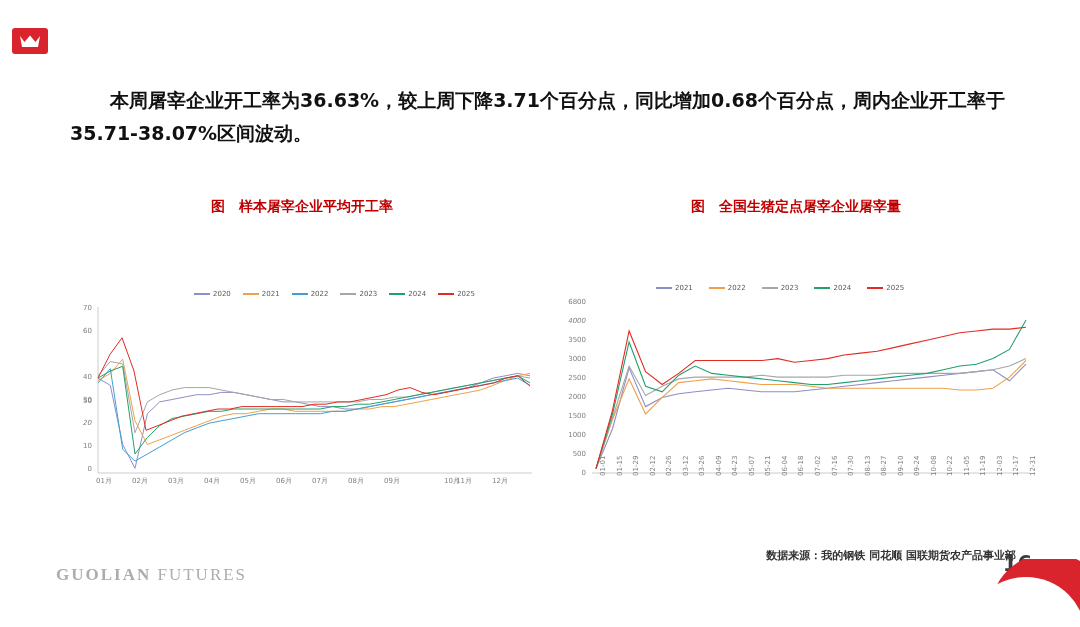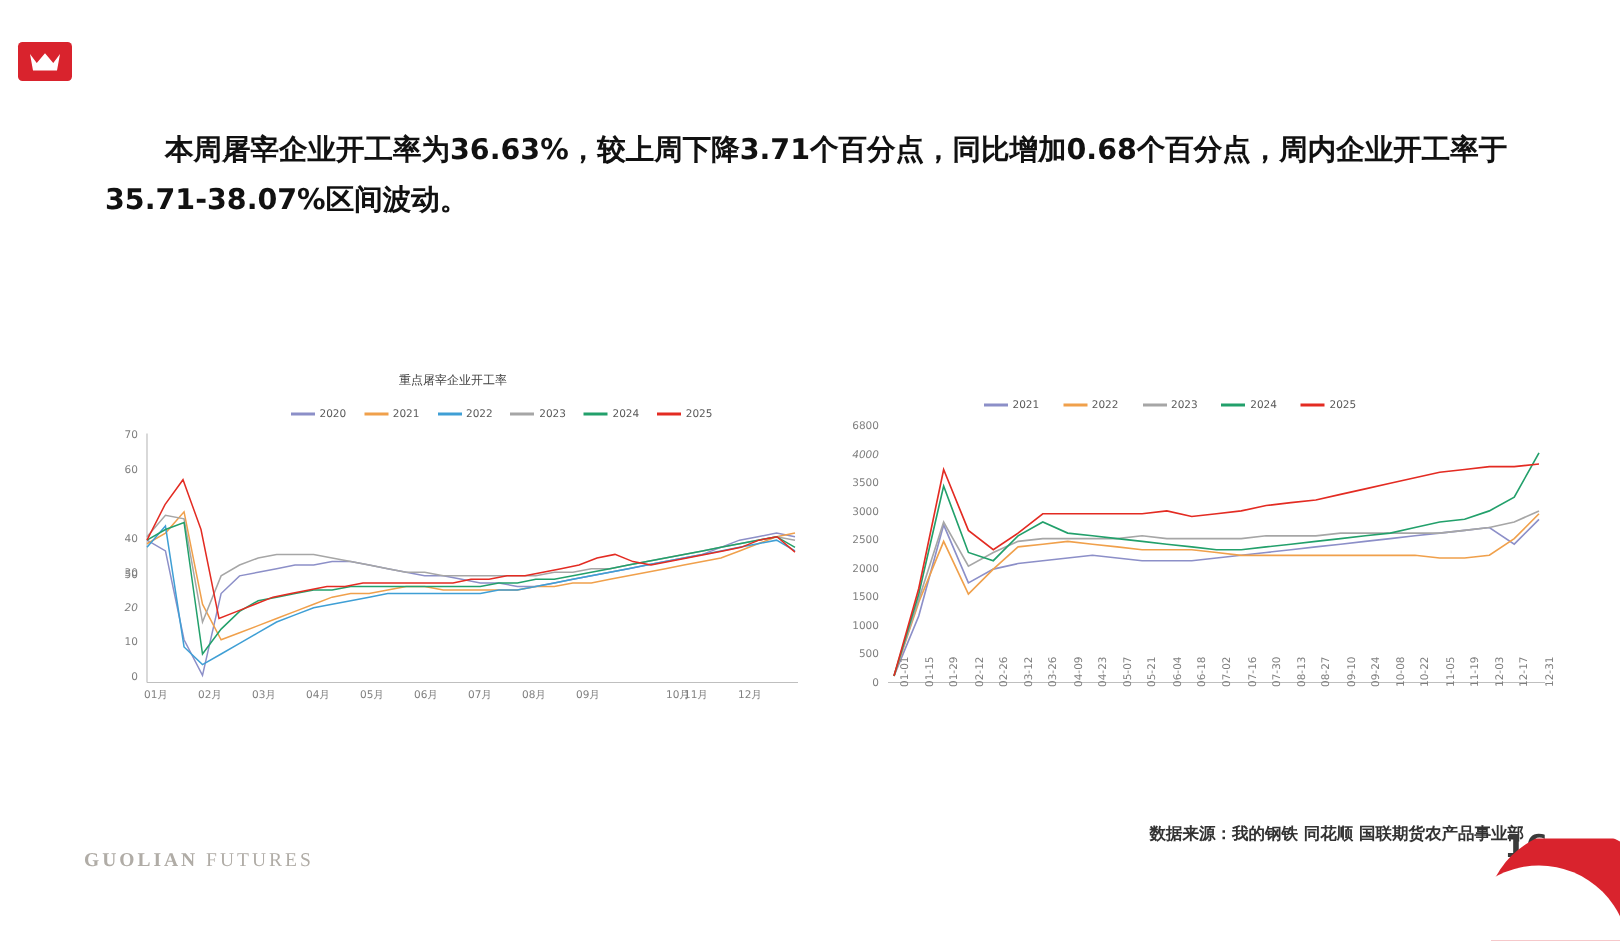--- a/index.html
+++ b/index.html
@@ -63,21 +63,21 @@
   }
   .xtick.rot{transform-origin:left top;transform:rotate(-90deg);}
   
   .source{
     position:absolute;right:64px;top:548px;
     font-size:11px;color:#333;font-weight:bold;
     font-family:"DejaVu Sans","Liberation Sans",sans-serif;
   }
   .brand{
     position:absolute;left:56px;top:565px;
-    font-size:13px;letter-spacing:2px;color:#b0aca6;
+    font-size:17px;letter-spacing:2px;color:#b0aca6;
     font-family:"Liberation Serif","DejaVu Serif",serif;
   }
   .brand b{font-weight:bold;}
   .page-num{
     position:absolute;right:48px;top:552px;
     font-size:21px;color:#3a3a3a;font-weight:bold;
     font-family:"DejaVu Sans","Liberation Sans",sans-serif;
   }
   .corner{
     position:absolute;right:0;bottom:0;width:86px;height:68px;overflow:hidden;
@@ -98,23 +98,25 @@
   <div class="crown-badge">
     <svg width="22" height="15" viewBox="0 0 22 15" aria-hidden="true">
       <path d="M1 2 L5.5 8 L11 1.5 L16.5 8 L21 2 L19 13 L3 13 Z" fill="#ffffff"></path>
     </svg>
   </div>
 </div>
 
 <div class="summary">本周屠宰企业开工率为36.63%，较上周下降3.71个百分点，同比增加0.68个百分点，周内企业开工率于35.71-38.07%区间波动。</div>
 
 <div class="panel" style="left:62px;top:198px;width:480px;">
+  <div class="panel-title">
+    <span class="tag">图</span><span>样本屠宰企业平均开工率</span>
+  </div>
 
   <div class="chart-box" style="margin-top:46px;width:480px;height:240px;">
-    <div class="chart-inner-title">重点屠宰企业开工率</div>
 
     <div class="legend" style="left:132px;top:28px;">
       <span class="item">
           <i class="swatch" style="background:#8c8fc8"></i>
           <span>2020</span>
         </span>
       <span class="item">
           <i class="swatch" style="background:#f0a04b"></i>
           <span>2021</span>
         </span>
@@ -167,20 +169,23 @@
     <div class="xtick" style="left:250px;top:214px;">07月</div>
     <div class="xtick" style="left:286px;top:214px;">08月</div>
     <div class="xtick" style="left:322px;top:214px;">09月</div>
     <div class="xtick" style="left:358px;top:214px;margin-left:24px;">10月</div>
     <div class="xtick" style="left:394px;top:214px;">11月</div>
     <div class="xtick" style="left:430px;top:214px;">12月</div>
   </div>
 </div>
 
 <div class="panel" style="left:556px;top:198px;width:480px;">
+  <div class="panel-title">
+    <span class="tag">图</span><span>全国生猪定点屠宰企业屠宰量</span>
+  </div>
 
   <div class="chart-box" style="margin-top:46px;width:480px;height:260px;">
 
     <div class="legend" style="left:100px;top:22px;gap:16px;">
       <span class="item">
           <i class="swatch" style="background:#8c8fc8"></i>
           <span>2021</span>
         </span>
       <span class="item">
           <i class="swatch" style="background:#f0a04b"></i>

